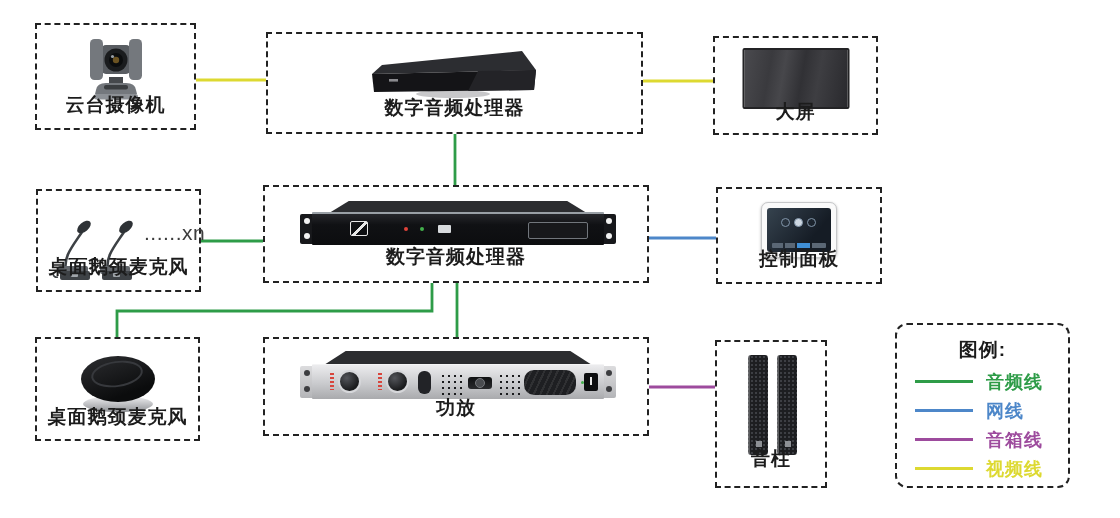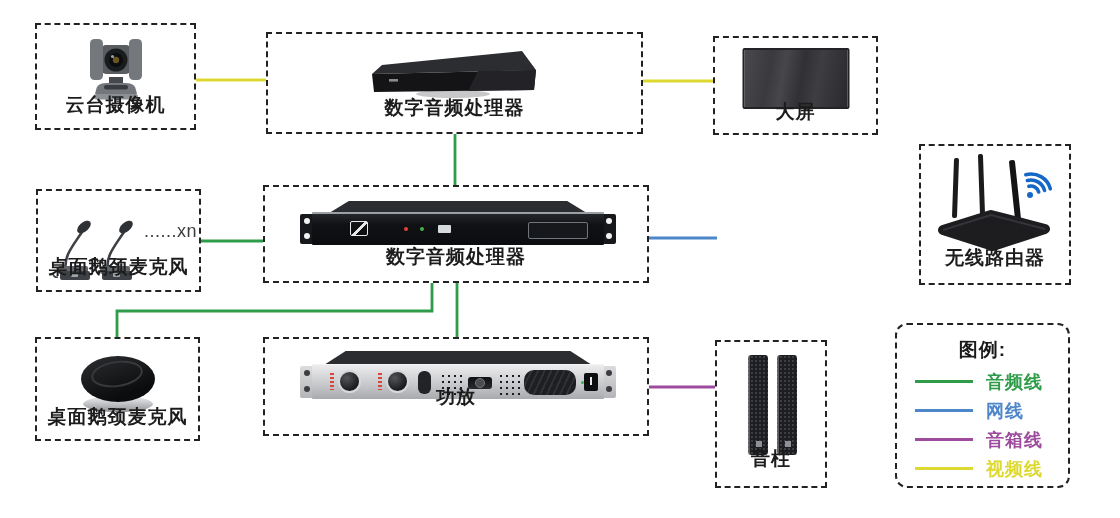--- a/index.html
+++ b/index.html
@@ -16,21 +16,21 @@
   .dev{position:absolute;}
   .center-x{left:50%;transform:translateX(-50%);}
 
   
   .screen-panel{
     border:2px solid #232325;border-radius:2px;
     background:linear-gradient(100deg,#4a4a4e 0%,#3a3a3e 25%,#47474b 38%,#313135 55%,#3e3e42 70%,#29292d 100%);
   }
 
   
-  .annotation{position:absolute;font-size:18px;color:#3d3d3d;letter-spacing:.5px;}
+  .annotation{position:absolute;font-size:21px;color:#3d3d3d;letter-spacing:.5px;}
 
   
   .rack{position:absolute;}
   .topface{position:absolute;top:0;height:12px;}
   .topface.dark{background:#2c2d30;clip-path:polygon(4% 100%,11% 0,89% 0,96% 100%);}
   .ear{position:absolute;width:14px;border-radius:2px;}
   .ear .hole{position:absolute;left:50%;transform:translateX(-50%);border-radius:50%;width:6px;height:6px;}
   .proc-front{
     position:absolute;left:12px;right:12px;top:11px;height:33px;border-radius:1px;
     background:linear-gradient(#26272b,#101114 35%,#0c0d0f);
@@ -185,37 +185,32 @@
         <span class="proc-logo"></span>
         <span class="led red" style="left:92px"></span>
         <span class="led green" style="left:108px"></span>
         <span class="proc-usb"></span>
         <span class="proc-plate"></span>
       </div>
     </div>
     <div class="label" style="bottom:11px">数字音频处理器</div>
   </div>
 
-
-  <div class="box" style="left:919px;top:144px;width:152px;height:141px">
-    <svg class="dev" style="left:6px;top:6px" width="140" height="105" viewBox="0 0 140 105">
-      <rect x="26" y="6" width="5" height="60" rx="2" fill="#1b1b1e" transform="rotate(2 28 36)"></rect>
-      <rect x="52" y="2" width="5" height="62" rx="2" fill="#1b1b1e" transform="rotate(-2 54 33)"></rect>
-      <rect x="86" y="8" width="6" height="80" rx="2" fill="#141417" transform="rotate(-6 89 48)"></rect>
-      <polygon points="16,78 64,63 118,77 66,94" fill="#1d1d20" stroke="#1d1d20" stroke-width="10" stroke-linejoin="round"></polygon>
-      <polyline points="16,78 64,63 118,77" stroke="#34343a" stroke-width="2" fill="none"></polyline>
-      <g stroke="#1668c7" stroke-width="3.6" fill="none" stroke-linecap="round">
-        <path d="M111.7,39.9 A8,8 0 0 0 101.9,34.3"></path>
-        <path d="M117.5,38.4 A14,14 0 0 0 100.4,28.5"></path>
-        <path d="M123.3,36.8 A20,20 0 0 0 98.8,22.7"></path>
-        <circle cx="103" cy="43" r="3" fill="#1668c7" stroke="none"></circle>
-      </g>
-    </svg>
-    <div class="label" style="bottom:12px">无线路由器</div>
-  </div>
+  <div class="box" style="left:716px;top:187px;width:166px;height:97px">
+    <div class="panel-shell center-x" style="top:13px">
+      <div class="panel-screen">
+        <span class="panel-btn" style="left:14px"></span>
+        <span class="panel-btn mid" style="left:27px"></span>
+        <span class="panel-btn" style="left:40px"></span>
+        <span class="panel-bar"></span>
+      </div>
+    </div>
+    <div class="label" style="bottom:10px">控制面板</div>
+  </div>
+
 
   <div class="box" style="left:35px;top:337px;width:165px;height:104px">
     <div class="dev center-x" style="top:17px;width:74px;height:56px">
       <div class="disc-rim"></div>
       <div class="disc-body"></div>
       <div class="disc-face"></div>
     </div>
     <div class="label" style="bottom:9px">桌面鹅颈麦克风</div>
   </div>
 
@@ -238,21 +233,21 @@
         <span class="amp-slot"></span>
         <span class="amp-dots" style="left:126px"></span>
         <span class="amp-logo"></span>
         <span class="amp-dots" style="left:184px"></span>
         <span class="amp-vent"></span>
         <span class="amp-led" style="left:269px;background:#43b04c"></span>
         <span class="amp-led" style="left:274px;background:#e0433a"></span>
         <span class="amp-power"></span>
       </div>
     </div>
-    <div class="label" style="bottom:24px">功放</div>
+    <div class="label" style="bottom:13px">功放</div>
   </div>
 
   <div class="box" style="left:715px;top:340px;width:112px;height:148px">
     <div class="spk-bar" style="left:31px">
       <span class="spk-logo"></span>
     </div>
     <div class="spk-bar" style="left:60px">
       <span class="spk-logo"></span>
     </div>
     <div class="label" style="bottom:14px">音柱</div>

